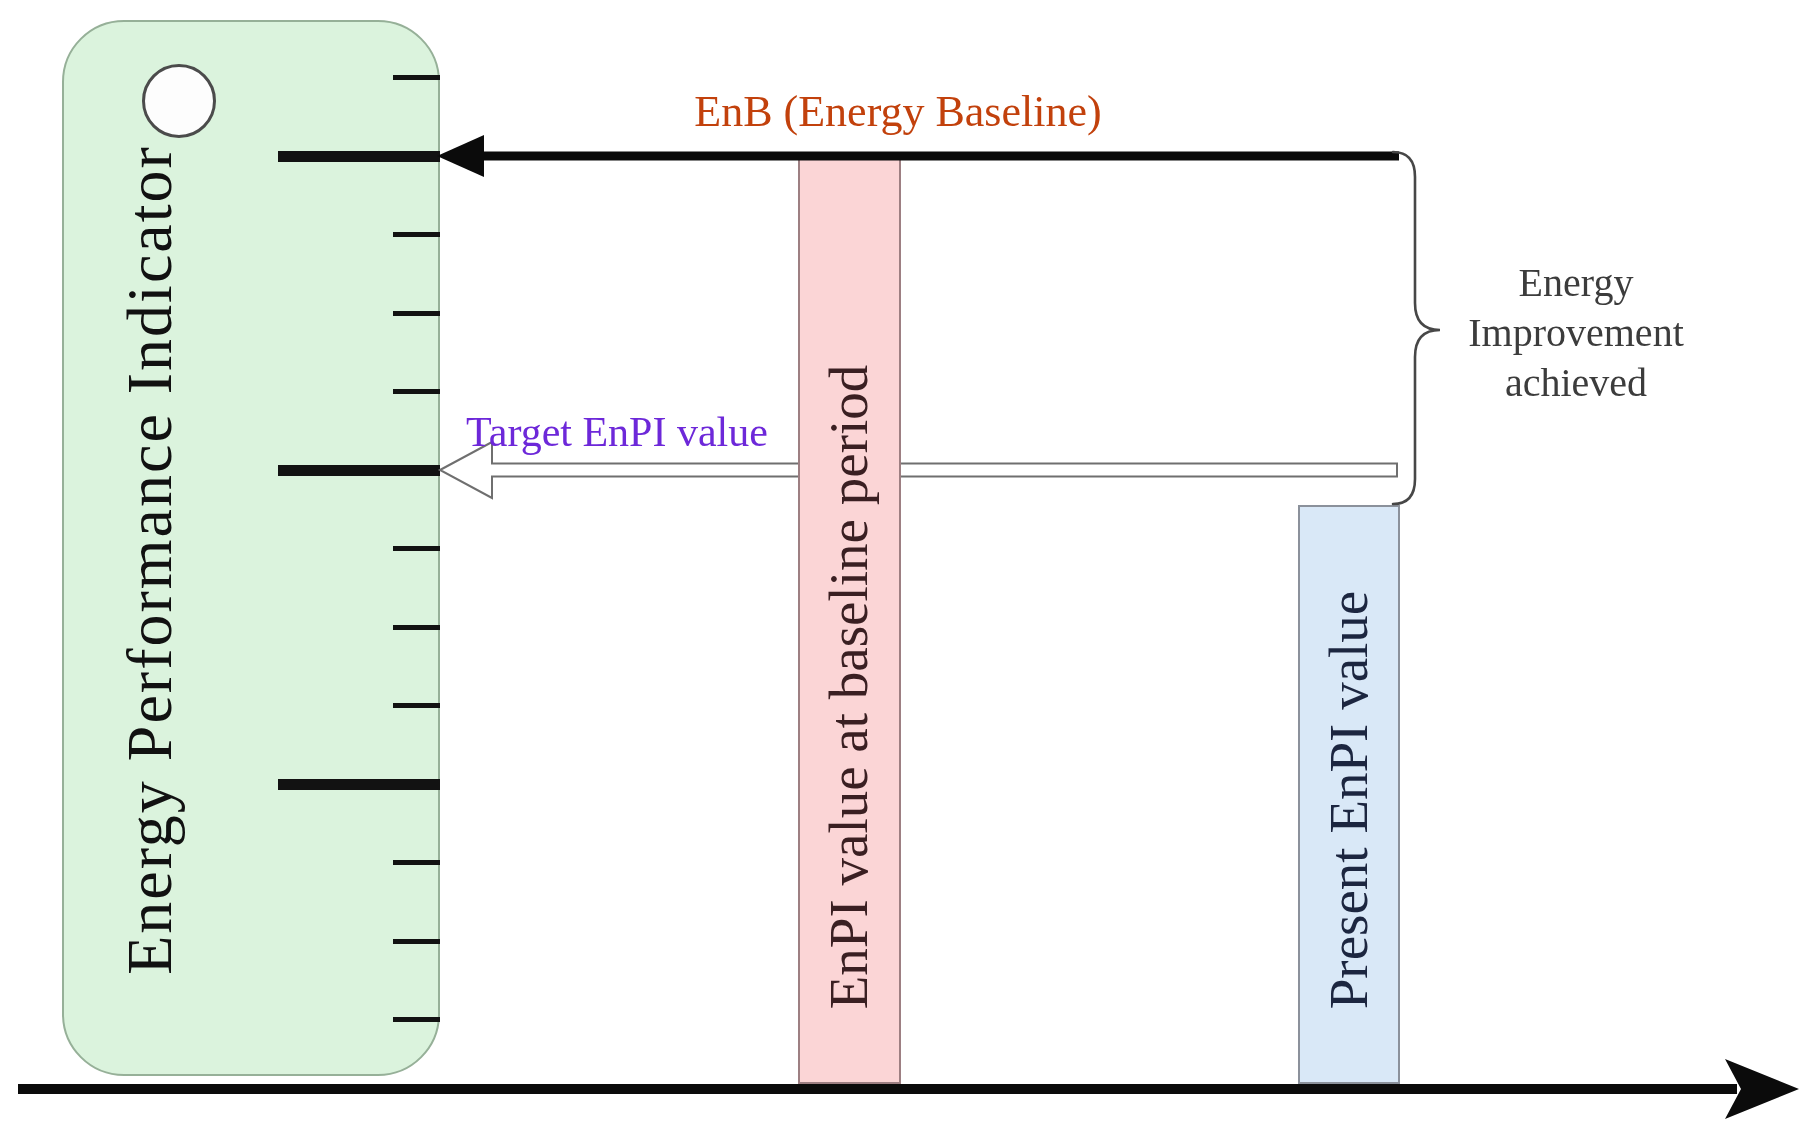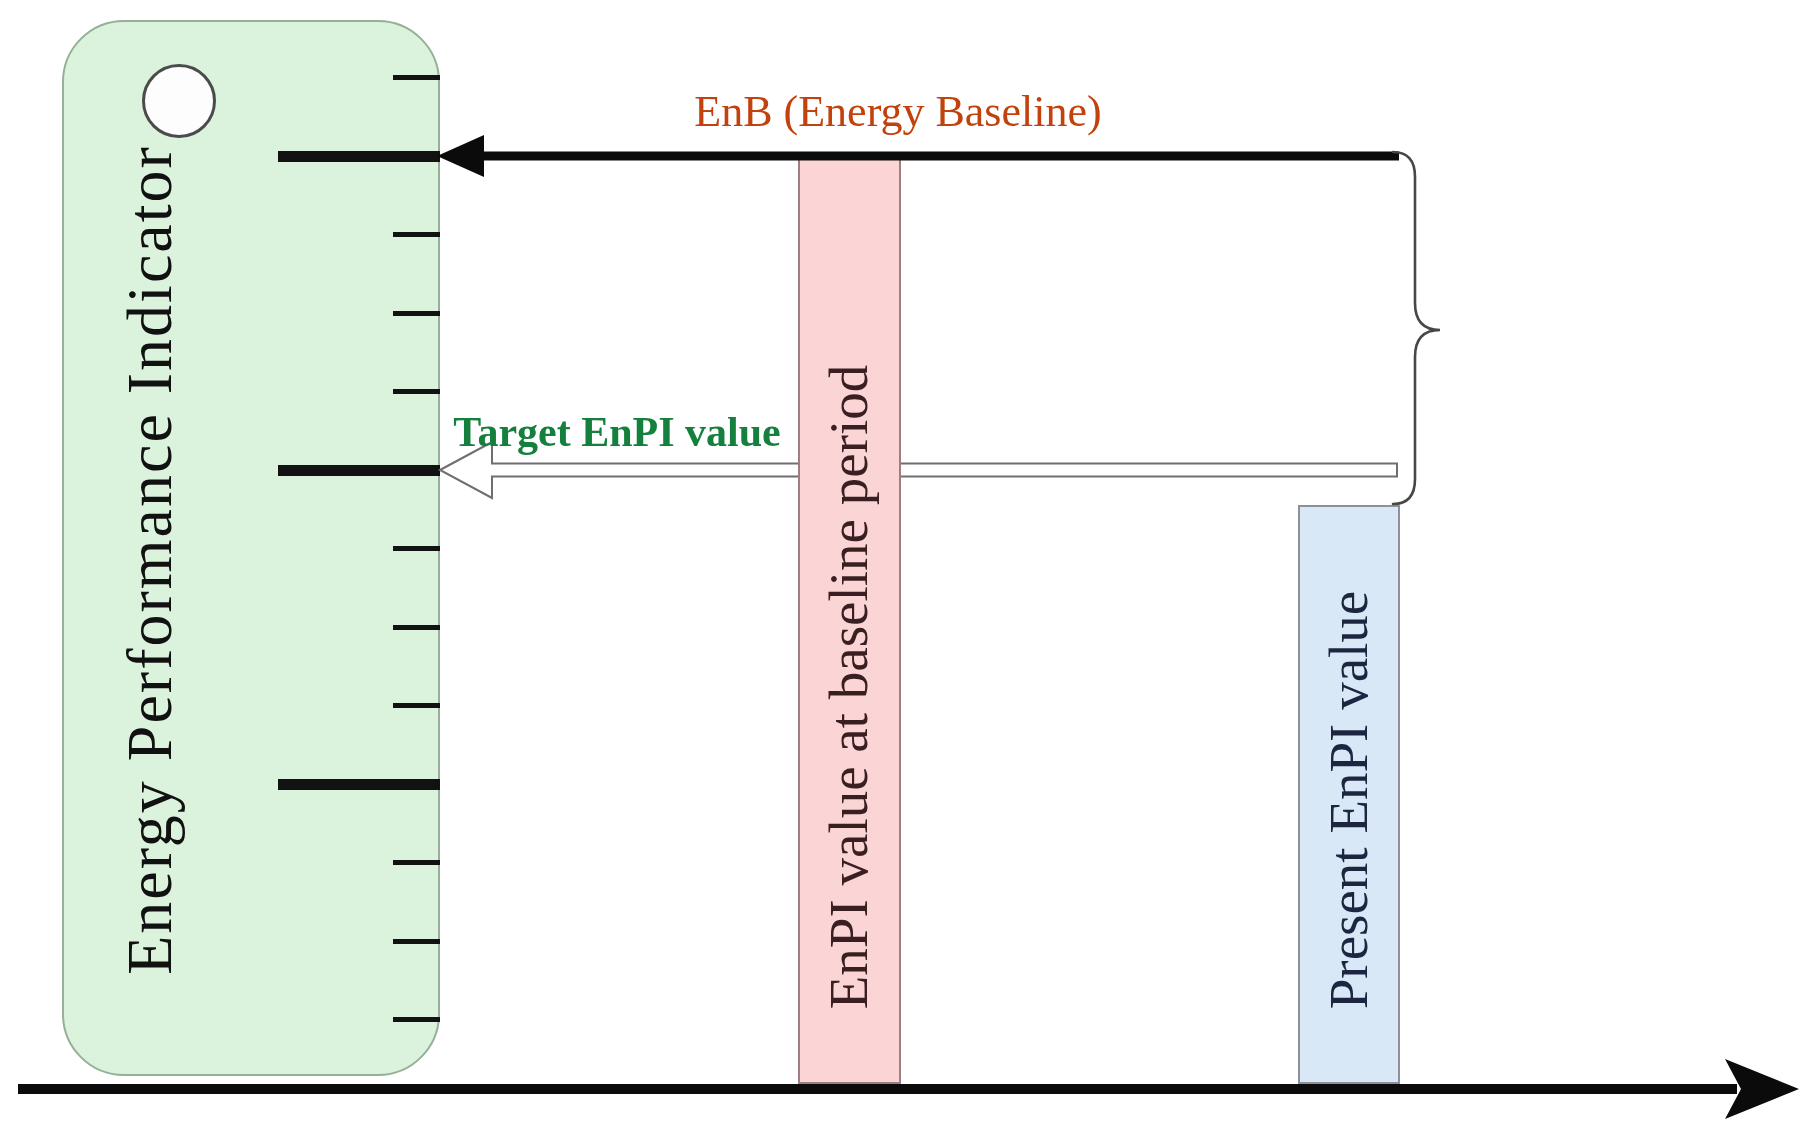--- a/index.html
+++ b/index.html
@@ -53,21 +53,21 @@
   .bar-label.baseline { left:454px; top:657px; width:790px; color:#3a1f22; }
   .bar-label.present  { left:1079px; top:770px; width:540px; color:#1c2640; }
 
   
   .enb-label {
     position:absolute; left:598px; top:86px; width:600px;
     font-size:44px; color:#c2410c; text-align:center; white-space:nowrap;
   }
   .target-label {
     position:absolute; left:367px; top:408px; width:500px;
-    font-size:42px; color:#15803d; text-align:center; white-space:nowrap;font-weight:bold;
+    font-size:42px; color:#6d28d9; text-align:center; white-space:nowrap;
   }
   .improvement-label {
     position:absolute; left:1426px; top:258px; width:300px;
     font-size:40px; line-height:50px; color:#3c3c3c; text-align:center;
     white-space:pre-line;
   }
 </style>
 </head>
 <body>
 
@@ -107,14 +107,17 @@
   <svg class="layer">
     <line x1="472" y1="156" x2="1399" y2="156" stroke="#0b0b0b" stroke-width="9"></line>
     <polygon points="437,156 484,135 484,177" fill="#0b0b0b"></polygon>
     <path d="M 1393 152 Q 1415 152 1415 177 L 1415 303 Q 1415 330 1440 330 Q 1415 330 1415 357 L 1415 479 Q 1415 504 1393 504" fill="none" stroke="#474747" stroke-width="2.6" stroke-linecap="round"></path>
     <line x1="18" y1="1089" x2="1737" y2="1089" stroke="#0b0b0b" stroke-width="10"></line>
     <polygon points="1799,1089 1725,1059 1741,1089 1725,1119" fill="#0b0b0b"></polygon>
   </svg>
 
   <div class="enb-label">EnB (Energy Baseline)</div>
   <div class="target-label">Target EnPI value</div>
+  <div class="improvement-label">Energy
+Improvement
+achieved</div>
 
 </div>
 
 </body></html>

